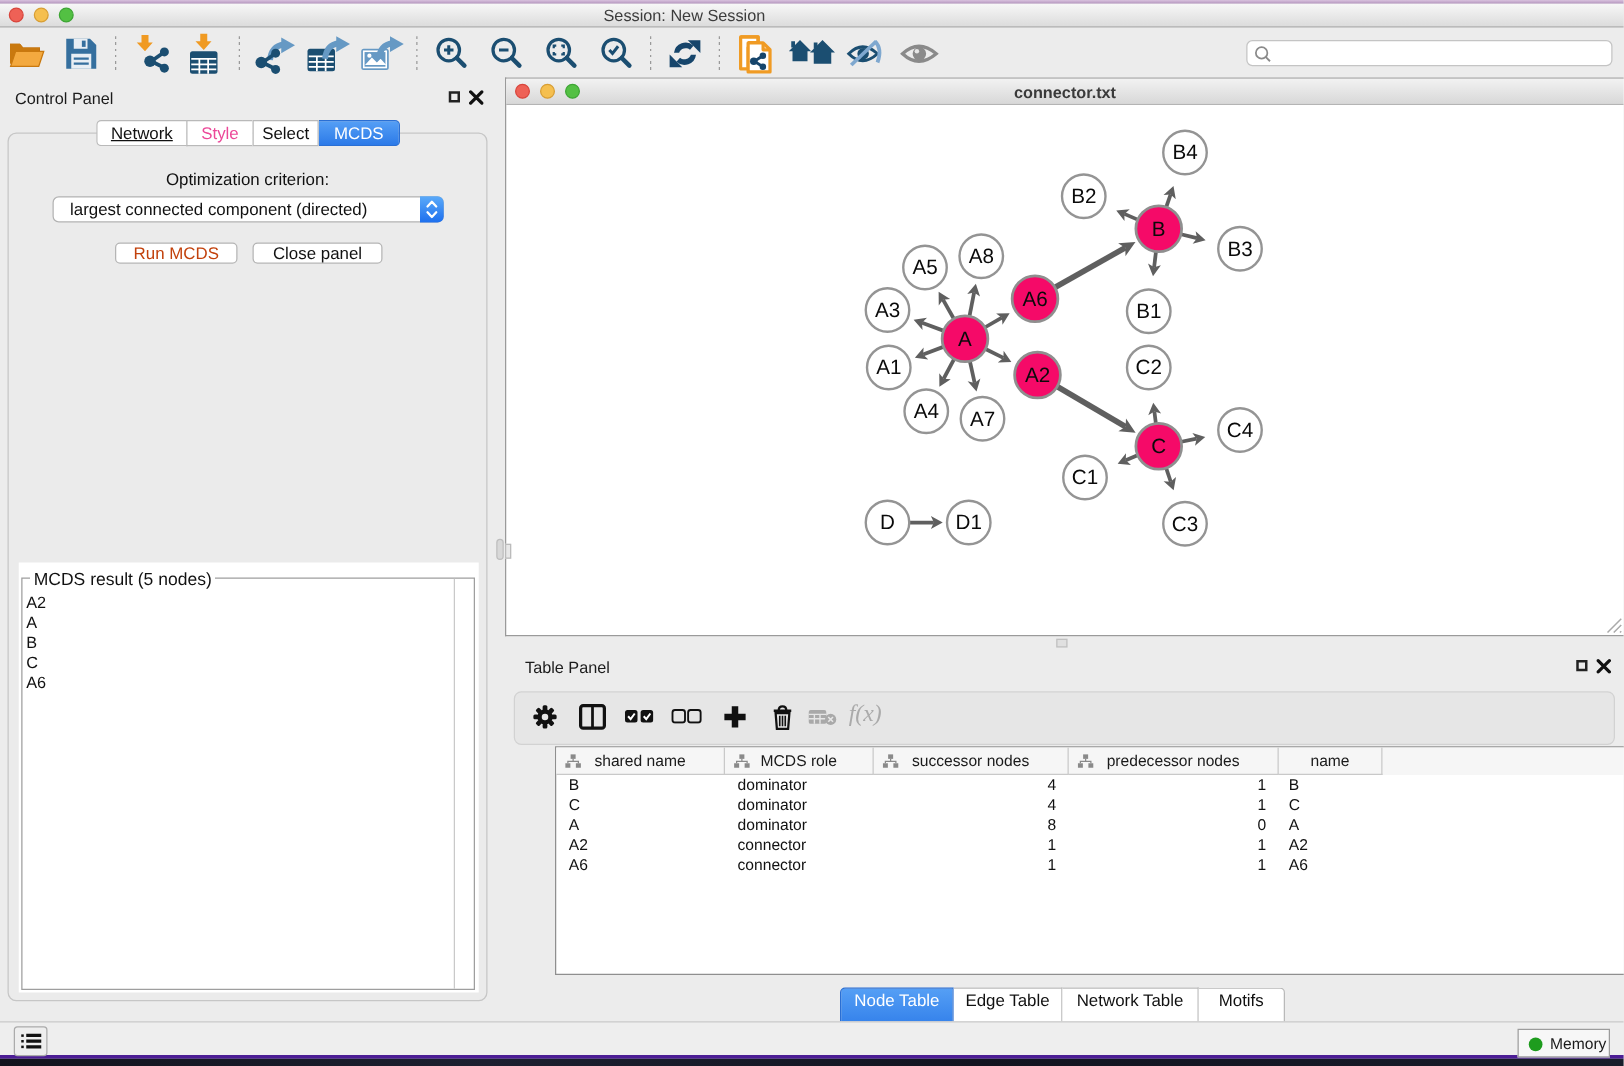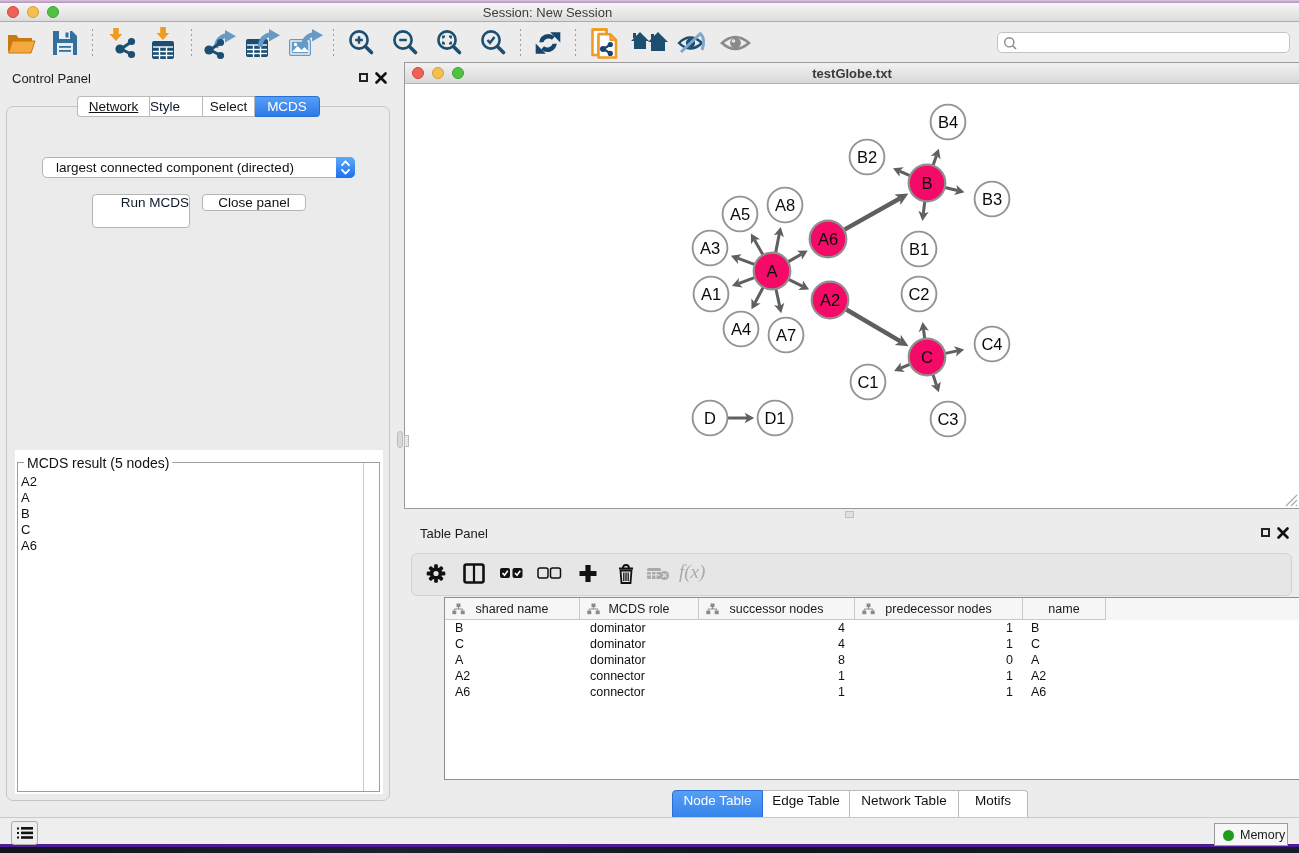--- a/index.html
+++ b/index.html
@@ -174,55 +174,56 @@
   <div class="abs" style="left:12px;top:8px;font-size:13px;color:#1c1c1c;">Control Panel</div>
   <div class="abs" style="left:359px;top:10px;width:9px;height:9px;border:2px solid #222;"></div>
   <svg class="abs" style="left:375px;top:9px;" width="12" height="12" viewBox="0 0 12 12">
       <path d="M1.5 1.5L10.5 10.5M10.5 1.5L1.5 10.5" stroke="#111" stroke-width="2.6" stroke-linecap="round"></path>
     </svg>
 
   <div class="abs" style="left:6px;top:43px;width:384px;height:695px;border:1.5px solid #c6c6c6;border-radius:7px;background:#ebebeb;"></div>
 
   <div class="abs" style="left:77px;top:33px;height:21px;display:flex;font-size:13.5px;">
     <div style="width:72px;background:#fff;border:1px solid #b9b9b9;border-right:none;border-radius:4px 0 0 4px;text-align:center;line-height:19px;color:#111;text-decoration:underline;">Network</div>
-    <div style="width:53px;background:#fff;border:1px solid #b9b9b9;border-right:none;text-align:left;line-height:19px;color:#0f172a;">Style</div>
+    <div style="width:53px;background:#fff;border:1px solid #b9b9b9;border-right:none;text-align:center;line-height:19px;color:#ec4899;">Style</div>
     <div style="width:53px;background:#fff;border:1px solid #b9b9b9;text-align:center;line-height:19px;color:#111;">Select</div>
     <div style="width:65px;background:linear-gradient(#559ff5,#2c7ae8);border:1px solid #2a6fd4;border-left:none;border-radius:0 4px 4px 0;text-align:center;line-height:19px;color:#fff;">MCDS</div>
   </div>
 
+  <div class="abs" style="left:0px;top:73px;width:396px;text-align:center;font-size:13.5px;color:#111;">Optimization criterion:</div>
 
   <div class="abs" style="left:42px;top:94px;width:313px;height:21px;background:#fff;border:1px solid #b3b3b3;border-radius:5px;">
     <div style="position:absolute;left:13px;top:2px;font-size:13.5px;color:#111;">largest connected component (directed)</div>
     <div style="position:absolute;right:-1px;top:-1px;width:19px;height:21px;background:linear-gradient(#5baaf9,#1d6fee);border-radius:0 5px 5px 0;">
       <svg width="19" height="21" viewBox="0 0 19 21">
           <path d="M6 8.2L9.5 4.4L13 8.2" stroke="#fff" stroke-width="1.8" fill="none" stroke-linecap="round" stroke-linejoin="round"></path>
           <path d="M6 12.8L9.5 16.6L13 12.8" stroke="#fff" stroke-width="1.8" fill="none" stroke-linecap="round" stroke-linejoin="round"></path>
         </svg>
     </div>
   </div>
 
-  <div class="abs" style="left:92px;top:131px;width:98px;height:34px;background:#fff;border:1px solid #b5b5b5;border-radius:4px;text-align:right;font-size:13.5px;line-height:16px;color:#0f172a;">Run MCDS</div>
+  <div class="abs" style="left:92px;top:131px;width:98px;height:17px;background:#fff;border:1px solid #b5b5b5;border-radius:4px;text-align:center;font-size:13.5px;line-height:16px;color:#c2410c;">Run MCDS</div>
   <div class="abs" style="left:202px;top:131px;width:104px;height:17px;background:#fff;border:1px solid #b5b5b5;border-radius:4px;text-align:center;font-size:13.5px;line-height:16px;color:#111;">Close panel</div>
 
   <div class="abs" style="left:15px;top:387px;width:368px;height:344px;background:#fff;">
     <div class="abs" style="left:2px;top:12px;width:363px;height:330px;border:1px solid #9e9e9e;"></div>
     <div class="abs" style="left:9px;top:5px;background:#fff;padding:0 3px;font-size:14px;color:#111;">MCDS result (5 nodes)</div>
     <div class="abs" style="left:6px;top:24px;font-size:13px;color:#111;line-height:16px;">A2<br>A<br>B<br>C<br>A6</div>
     <div class="abs" style="left:348px;top:13px;width:1px;height:328px;background:#c9c9c9;"></div>
   </div>
 </div>
 
 <div class="abs" style="left:397px;top:431px;width:6px;height:17px;background:#d8d8d8;border:1px solid #bdbdbd;border-radius:3px;"></div>
 
 <div class="abs" style="left:404px;top:62px;width:895px;height:447px;border:1px solid #9a9a9a;border-right:none;background:#fff;">
   <div class="abs" style="left:0;top:0;width:894px;height:21px;background:linear-gradient(#f2f2f2,#d8d8d8);border-bottom:1px solid #b4b4b4;">
     <div class="tl" style="left:7px;top:4px;background:#ee6156;border:0.5px solid #d8453c;"></div>
     <div class="tl" style="left:27px;top:4px;background:#f5bf4f;border:0.5px solid #d89e33;"></div>
     <div class="tl" style="left:47px;top:4px;background:#53c043;border:0.5px solid #3da534;"></div>
-    <div class="abs" style="left:0;width:894px;top:3px;text-align:center;font-size:13px;font-weight:bold;color:#3a3a3a;">testGlobe.txt</div>
+    <div class="abs" style="left:0;width:894px;top:3px;text-align:center;font-size:13px;font-weight:bold;color:#3a3a3a;">connector.txt</div>
   </div>
   <svg class="abs" style="left:0;top:22px;" width="894" height="424" viewBox="0 0 894 424" font-family="Liberation Sans, sans-serif">
 <line x1="358.5" y1="170.8" x2="349.4" y2="154.7" stroke="#5f5f5f" stroke-width="3.0"></line>
 <polygon points="345.9,148.4 355.1,154.2 349.4,154.7 346.0,159.3" fill="#5f5f5f"></polygon>
 <line x1="370.4" y1="168.9" x2="374.3" y2="148.9" stroke="#5f5f5f" stroke-width="3.0"></line>
 <polygon points="375.7,141.9 379.0,152.2 374.3,148.9 368.8,150.2" fill="#5f5f5f"></polygon>
 <line x1="350.7" y1="179.9" x2="332.6" y2="173.2" stroke="#5f5f5f" stroke-width="3.0"></line>
 <polygon points="325.9,170.8 336.6,169.2 332.6,173.2 333.0,178.9" fill="#5f5f5f"></polygon>
 <line x1="350.7" y1="192.1" x2="333.5" y2="198.6" stroke="#5f5f5f" stroke-width="3.0"></line>
 <polygon points="326.9,201.1 333.9,192.9 333.5,198.6 337.6,202.6" fill="#5f5f5f"></polygon>

